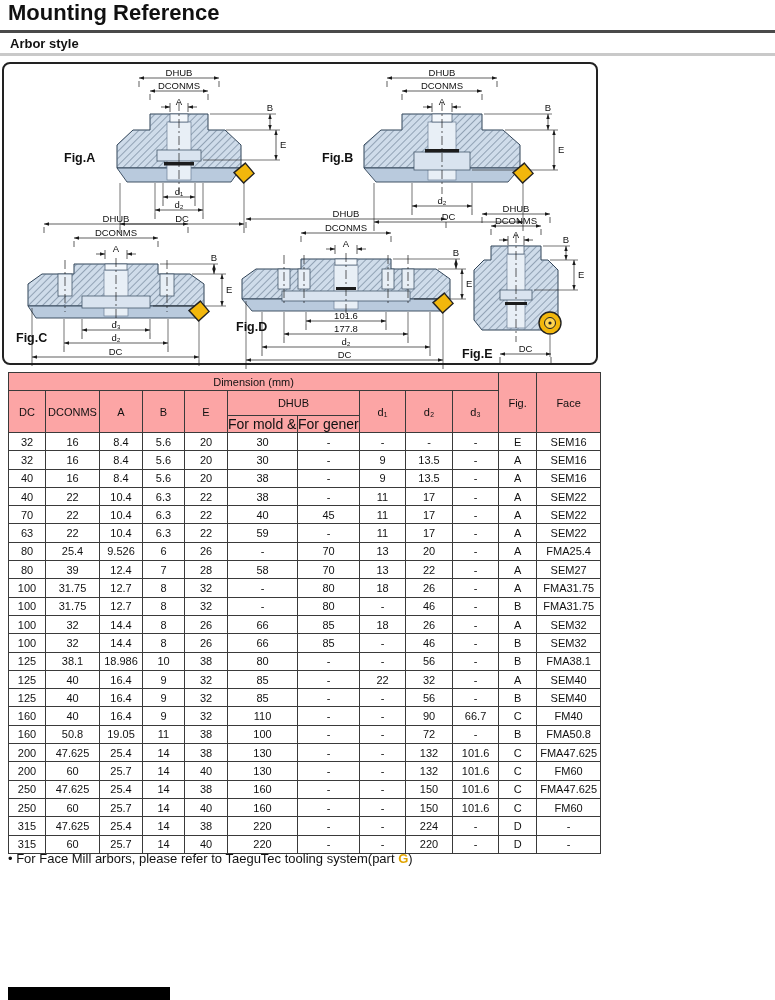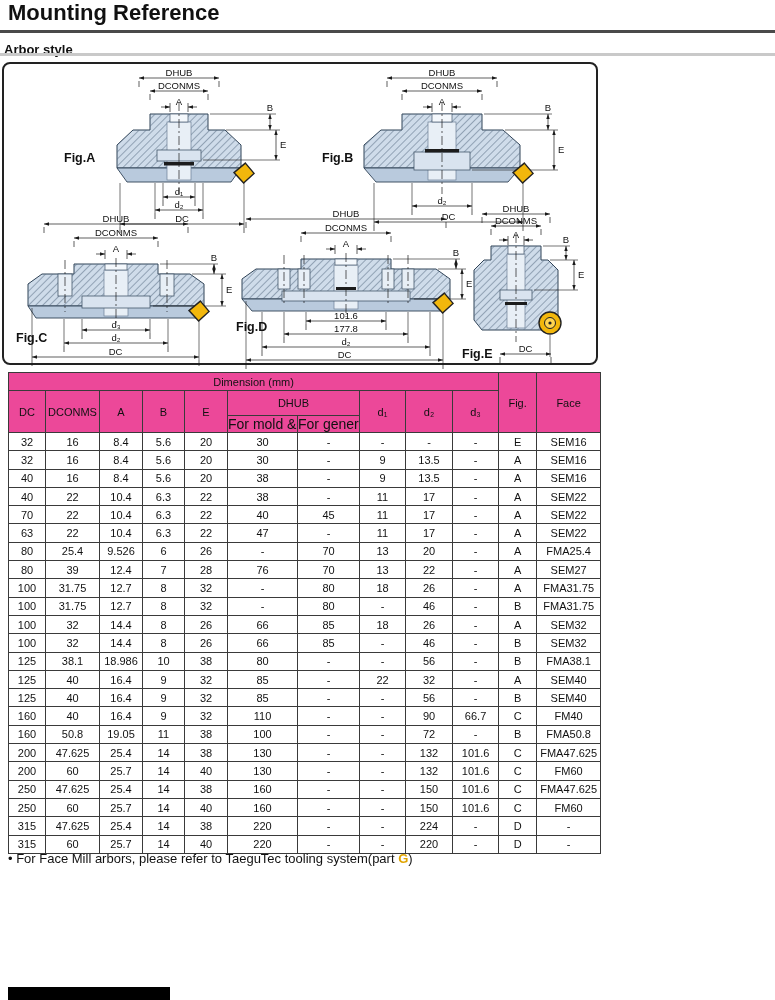--- a/index.html
+++ b/index.html
@@ -1,30 +1,30 @@
 <!DOCTYPE html>
 <html><head>
 <meta charset="utf-8">
 <style>
   html,body{margin:0;padding:0;background:#fff;}
   .page{position:relative;width:775px;height:1000px;background:#fff;overflow:hidden;
         font-family:"Liberation Sans","DejaVu Sans",sans-serif;color:#111;}
   .title{position:absolute;left:8px;top:0;font-size:22px;font-weight:bold;margin:0;}
   .rule1{position:absolute;left:0;top:30px;width:775px;height:3px;background:#4a4a4a;}
-  .subtitle{position:absolute;left:4px;top:36px;font-size:13px;font-weight:bold;margin-top:6px;}
+  .subtitle{position:absolute;left:10px;top:36px;font-size:13px;font-weight:bold;}
   .rule2{position:absolute;left:0;top:53px;width:775px;height:3px;background:#c9c9c9;}
   .panel{position:absolute;left:2px;top:62px;width:592px;height:299px;
          border:2px solid #222;border-radius:8px;background:#fff;}
   .fig{position:absolute;overflow:visible;}
   svg text{font-family:"Liberation Sans","DejaVu Sans",sans-serif;fill:#111;}
   table.dim{position:absolute;left:8px;top:372px;border-collapse:collapse;table-layout:fixed;
             width:592px;}
   table.dim th,table.dim td{border:1px solid #3a3a3a;font-size:11px;text-align:center;
             padding:0;overflow:hidden;white-space:nowrap;}
-  table.dim thead th{background:#ec4899;font-weight:normal;}
+  table.dim thead th{background:#fca5a5;font-weight:normal;}
   table.dim thead tr.r1 th{height:17px;}
   table.dim thead tr.r2 th{height:24px;}
   table.dim thead tr.r3 th{height:15px;font-size:14px;}
   table.dim tbody td{height:17.3px;background:#fff;}
   .footnote{position:absolute;left:8px;top:851px;font-size:13px;}
   .gmark{color:#e0a400;font-weight:bold;}
   .footer-bar{position:absolute;left:8px;top:987px;width:162px;height:13px;background:#000;}
 </style>
 </head>
 <body>
@@ -518,21 +518,21 @@
           <td>-</td>
           <td>A</td>
           <td>SEM22</td>
         </tr>
         <tr>
           <td>63</td>
           <td>22</td>
           <td>10.4</td>
           <td>6.3</td>
           <td>22</td>
-          <td>47</td>
+          <td>59</td>
           <td>-</td>
           <td>11</td>
           <td>17</td>
           <td>-</td>
           <td>A</td>
           <td>SEM22</td>
         </tr>
         <tr>
           <td>80</td>
           <td>25.4</td>
@@ -546,21 +546,21 @@
           <td>-</td>
           <td>A</td>
           <td>FMA25.4</td>
         </tr>
         <tr>
           <td>80</td>
           <td>39</td>
           <td>12.4</td>
           <td>7</td>
           <td>28</td>
-          <td>76</td>
+          <td>58</td>
           <td>70</td>
           <td>13</td>
           <td>22</td>
           <td>-</td>
           <td>A</td>
           <td>SEM27</td>
         </tr>
         <tr>
           <td>100</td>
           <td>31.75</td>

